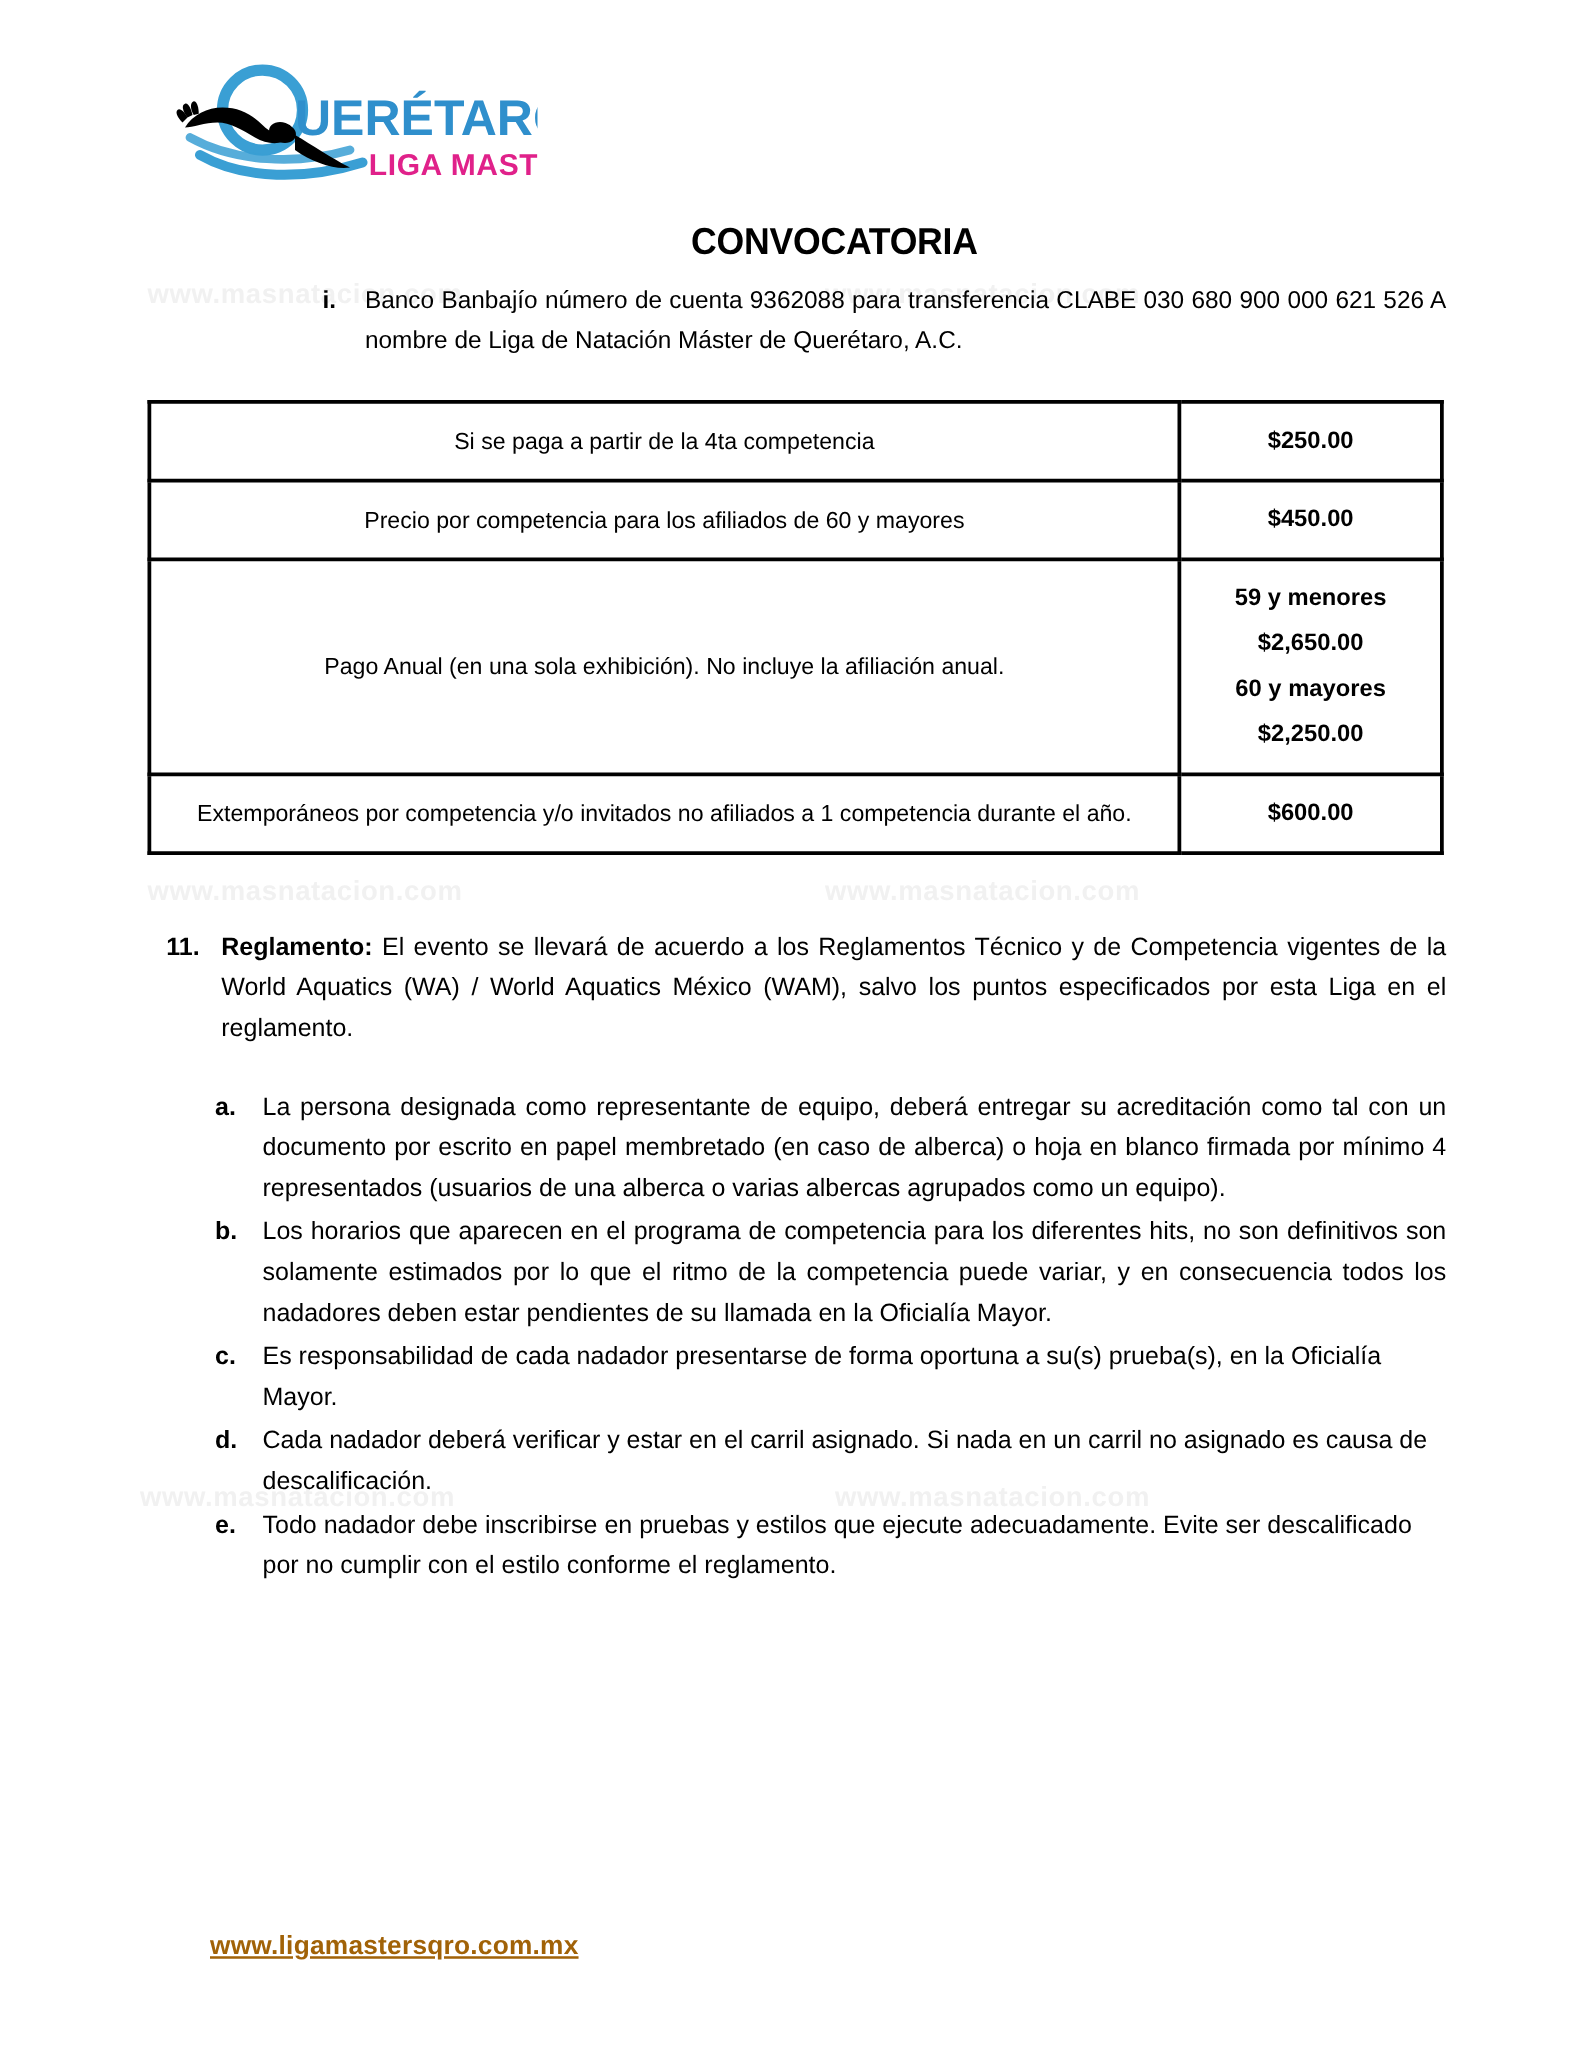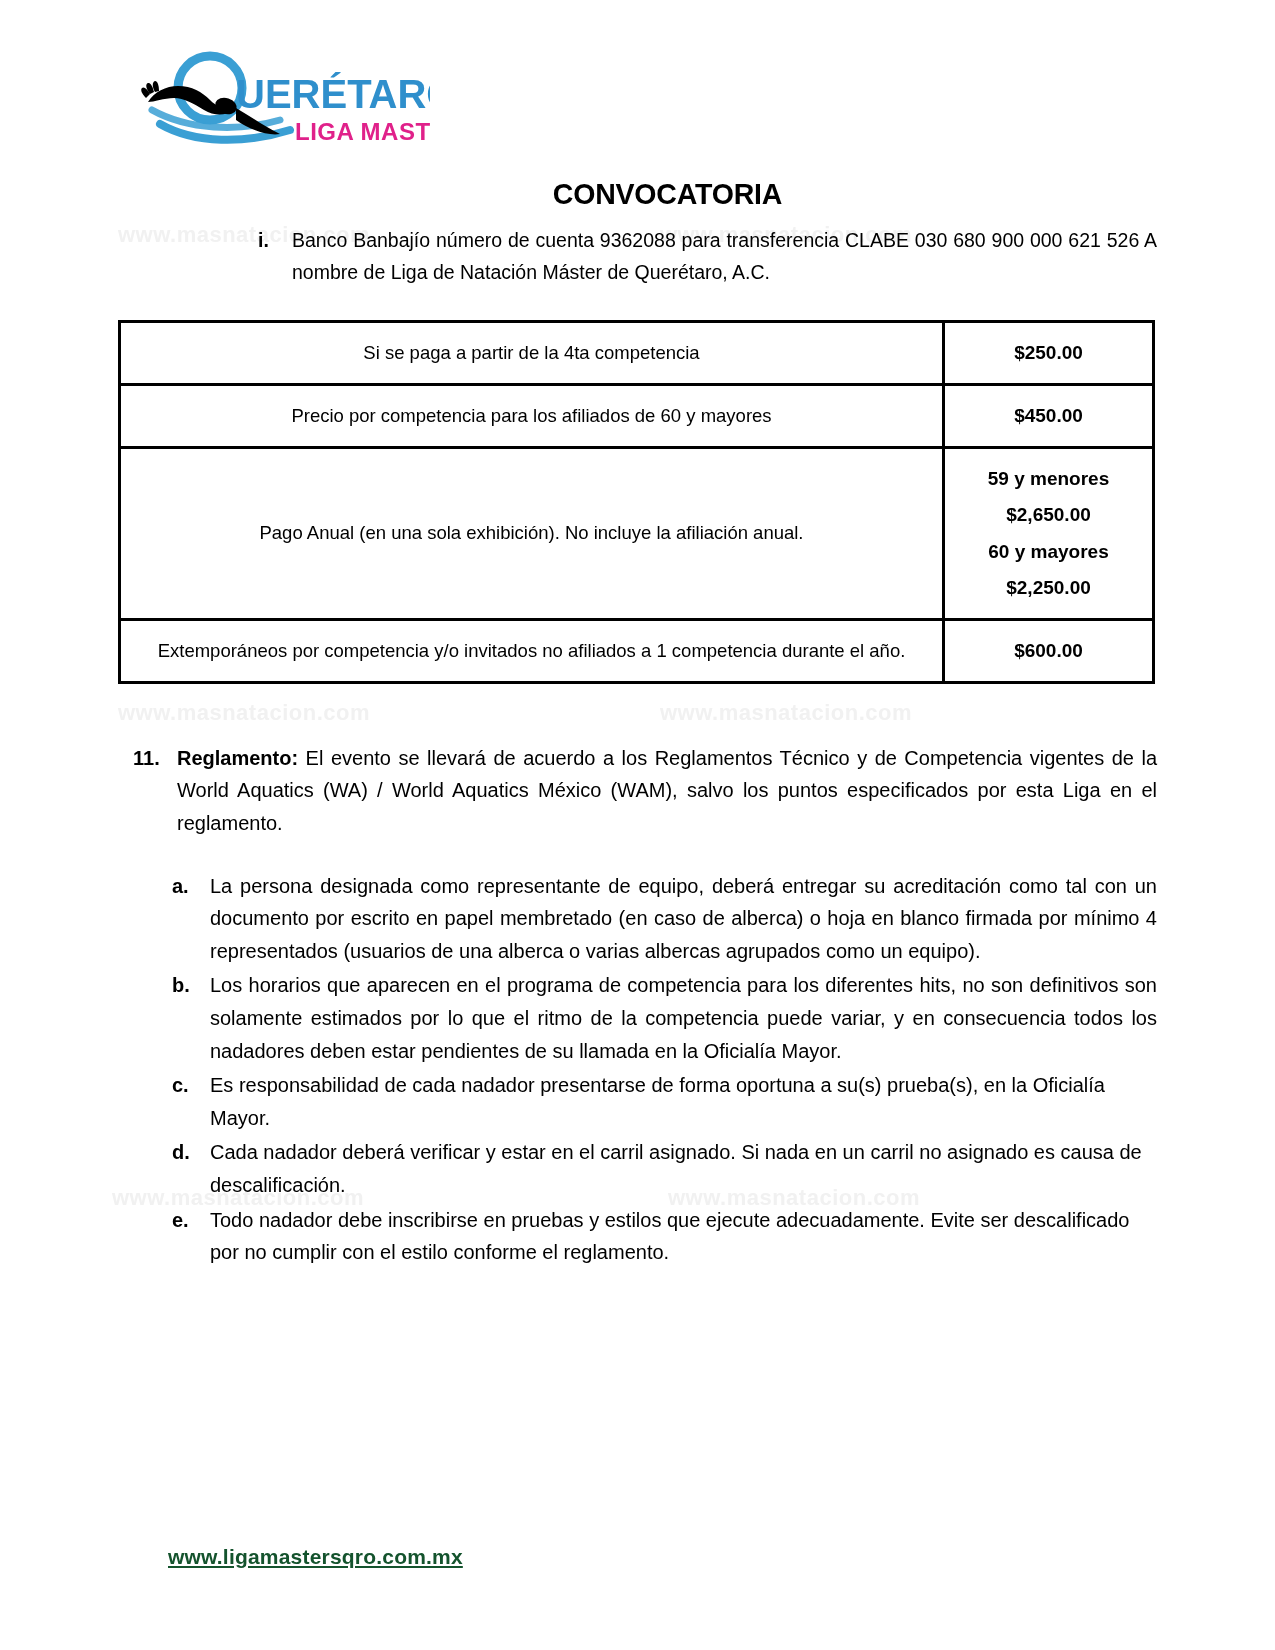--- a/index.html
+++ b/index.html
@@ -192,21 +192,21 @@
   .letter-text.no-justify { text-align: left; }
 
   
   .footer {
     position: absolute;
     left: 168px;
     top: 1545px;
     z-index: 1;
   }
   .footer-link {
-    color: #14532d;
+    color: #a16207;
     font-weight: 700;
     font-size: 21px;
     text-decoration: underline;
     letter-spacing: 0.2px;
     cursor: pointer;
   }
 </style>
 </head>
 <body>
 

